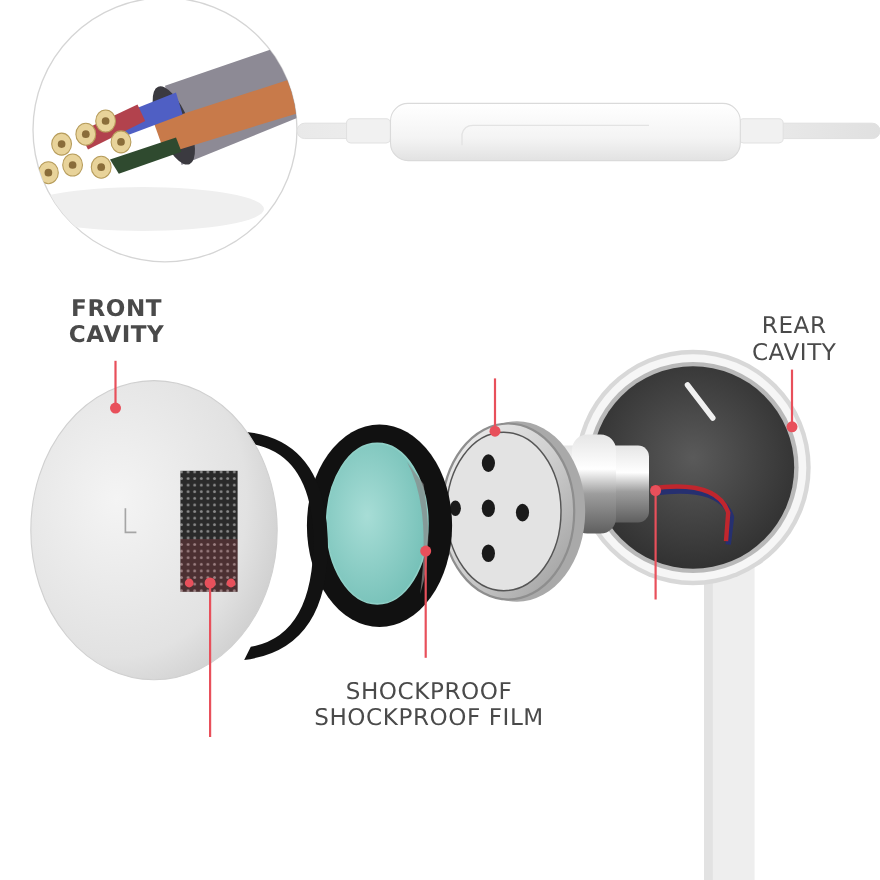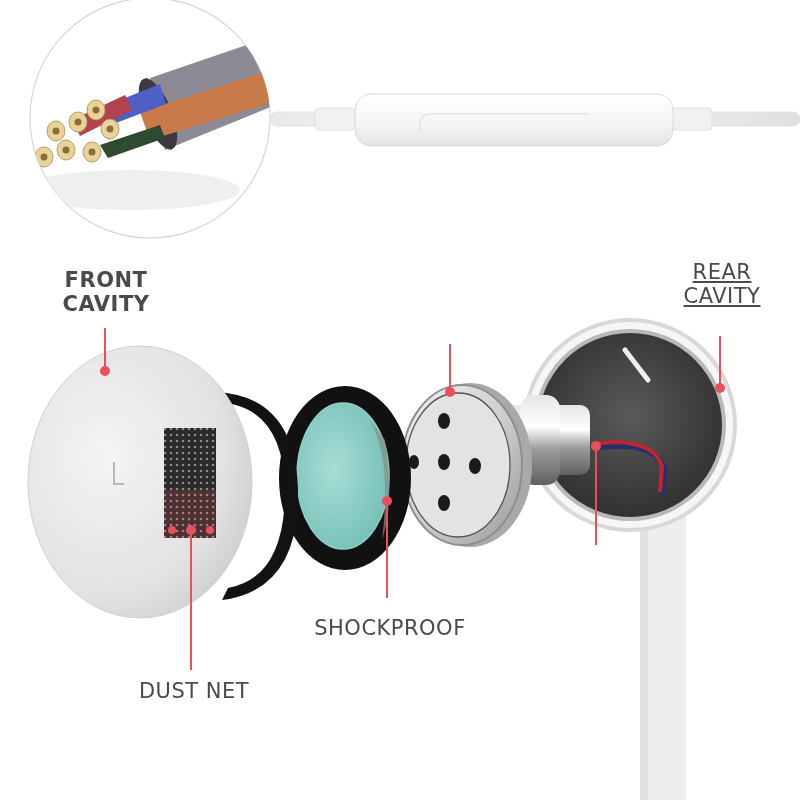--- a/index.html
+++ b/index.html
@@ -169,26 +169,26 @@
         <circle cx="210" cy="530" r="4" stroke="none"></circle>
     </g>
   </svg>
 
   <div class="label" style="left:56px; top:268px; width:100px;font-weight:bold;">
     <span>FRONT</span>
     <span>CAVITY</span>
   </div>
 
 
-  <div class="label" style="left:672px; top:260px; width:100px;text-decoration:underline;">
+  <div class="label" style="left:672px; top:284px; width:100px;">
     <span>REAR</span>
     <span>CAVITY</span>
   </div>
 
   <div class="label" style="left:270px; top:616px; width:240px;">
     <span>SHOCKPROOF</span>
+    <span>SHOCKPROOF FILM</span>
   </div>
 
   <div class="label" style="left:136px; top:679px; width:116px;">
-    <span>DUST NET</span>
   </div>
 
 </div>
 
 </body></html>

